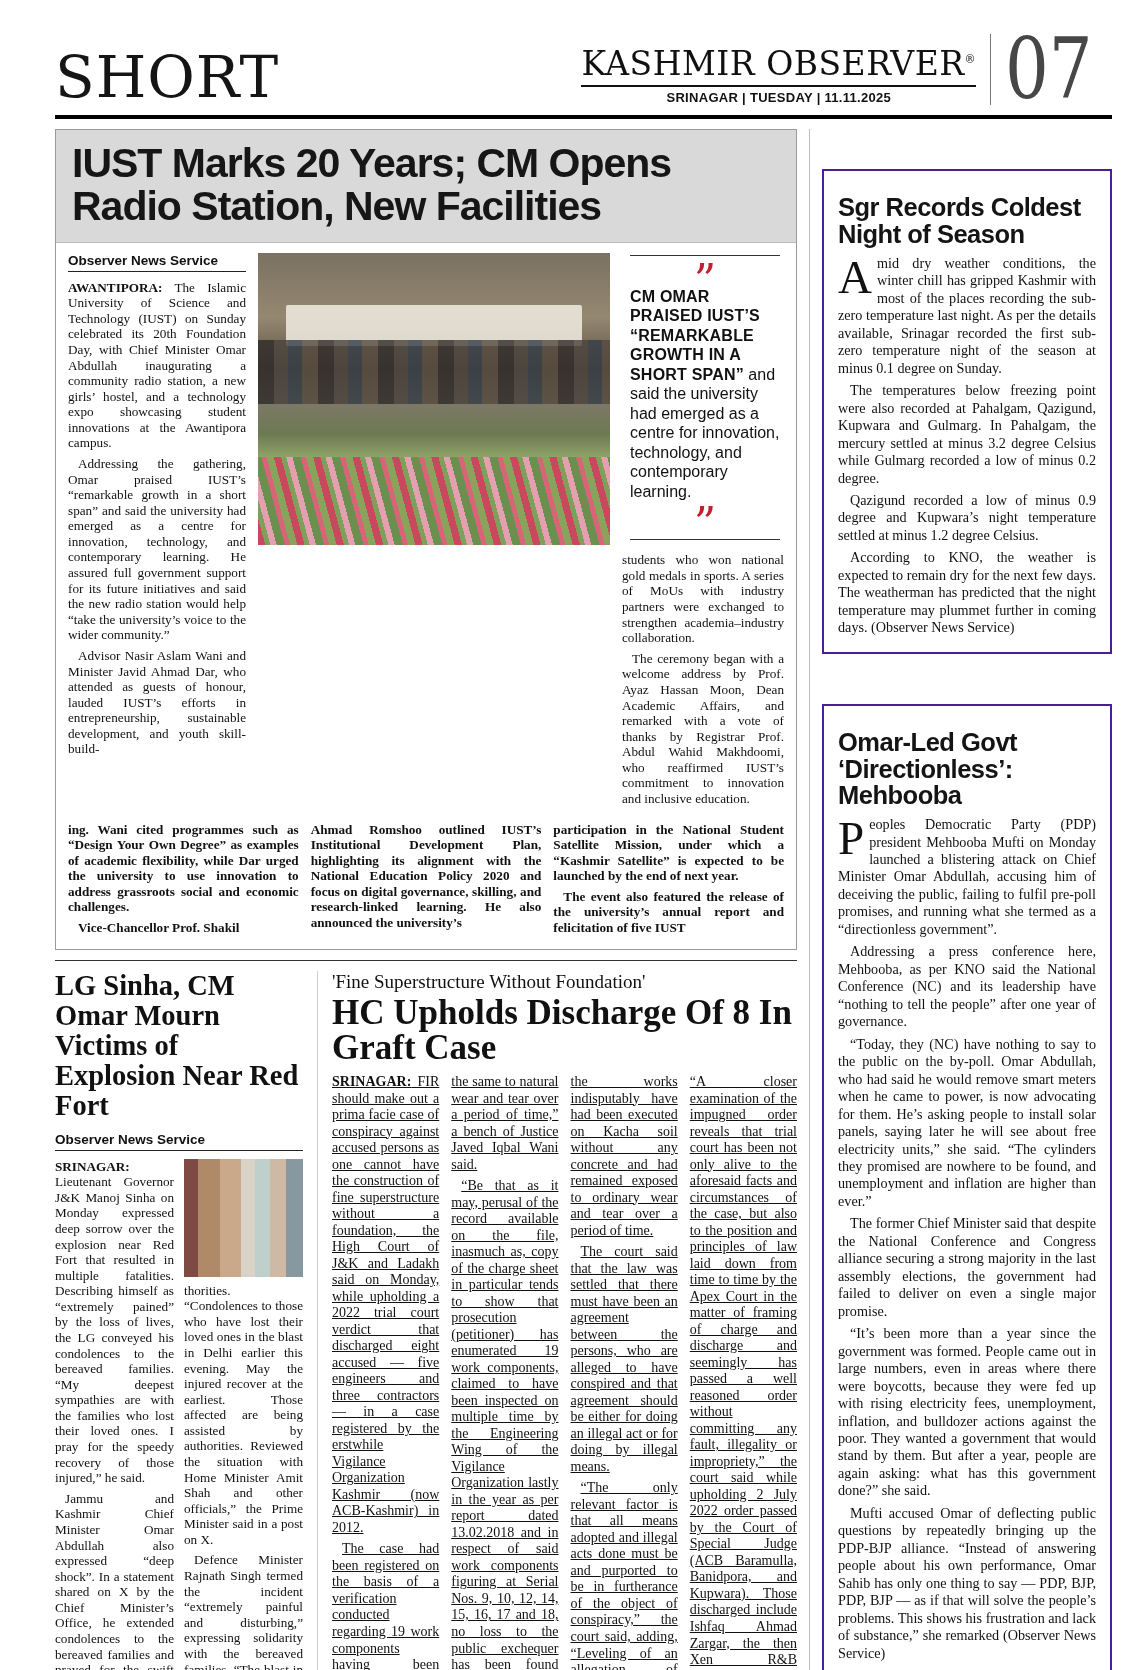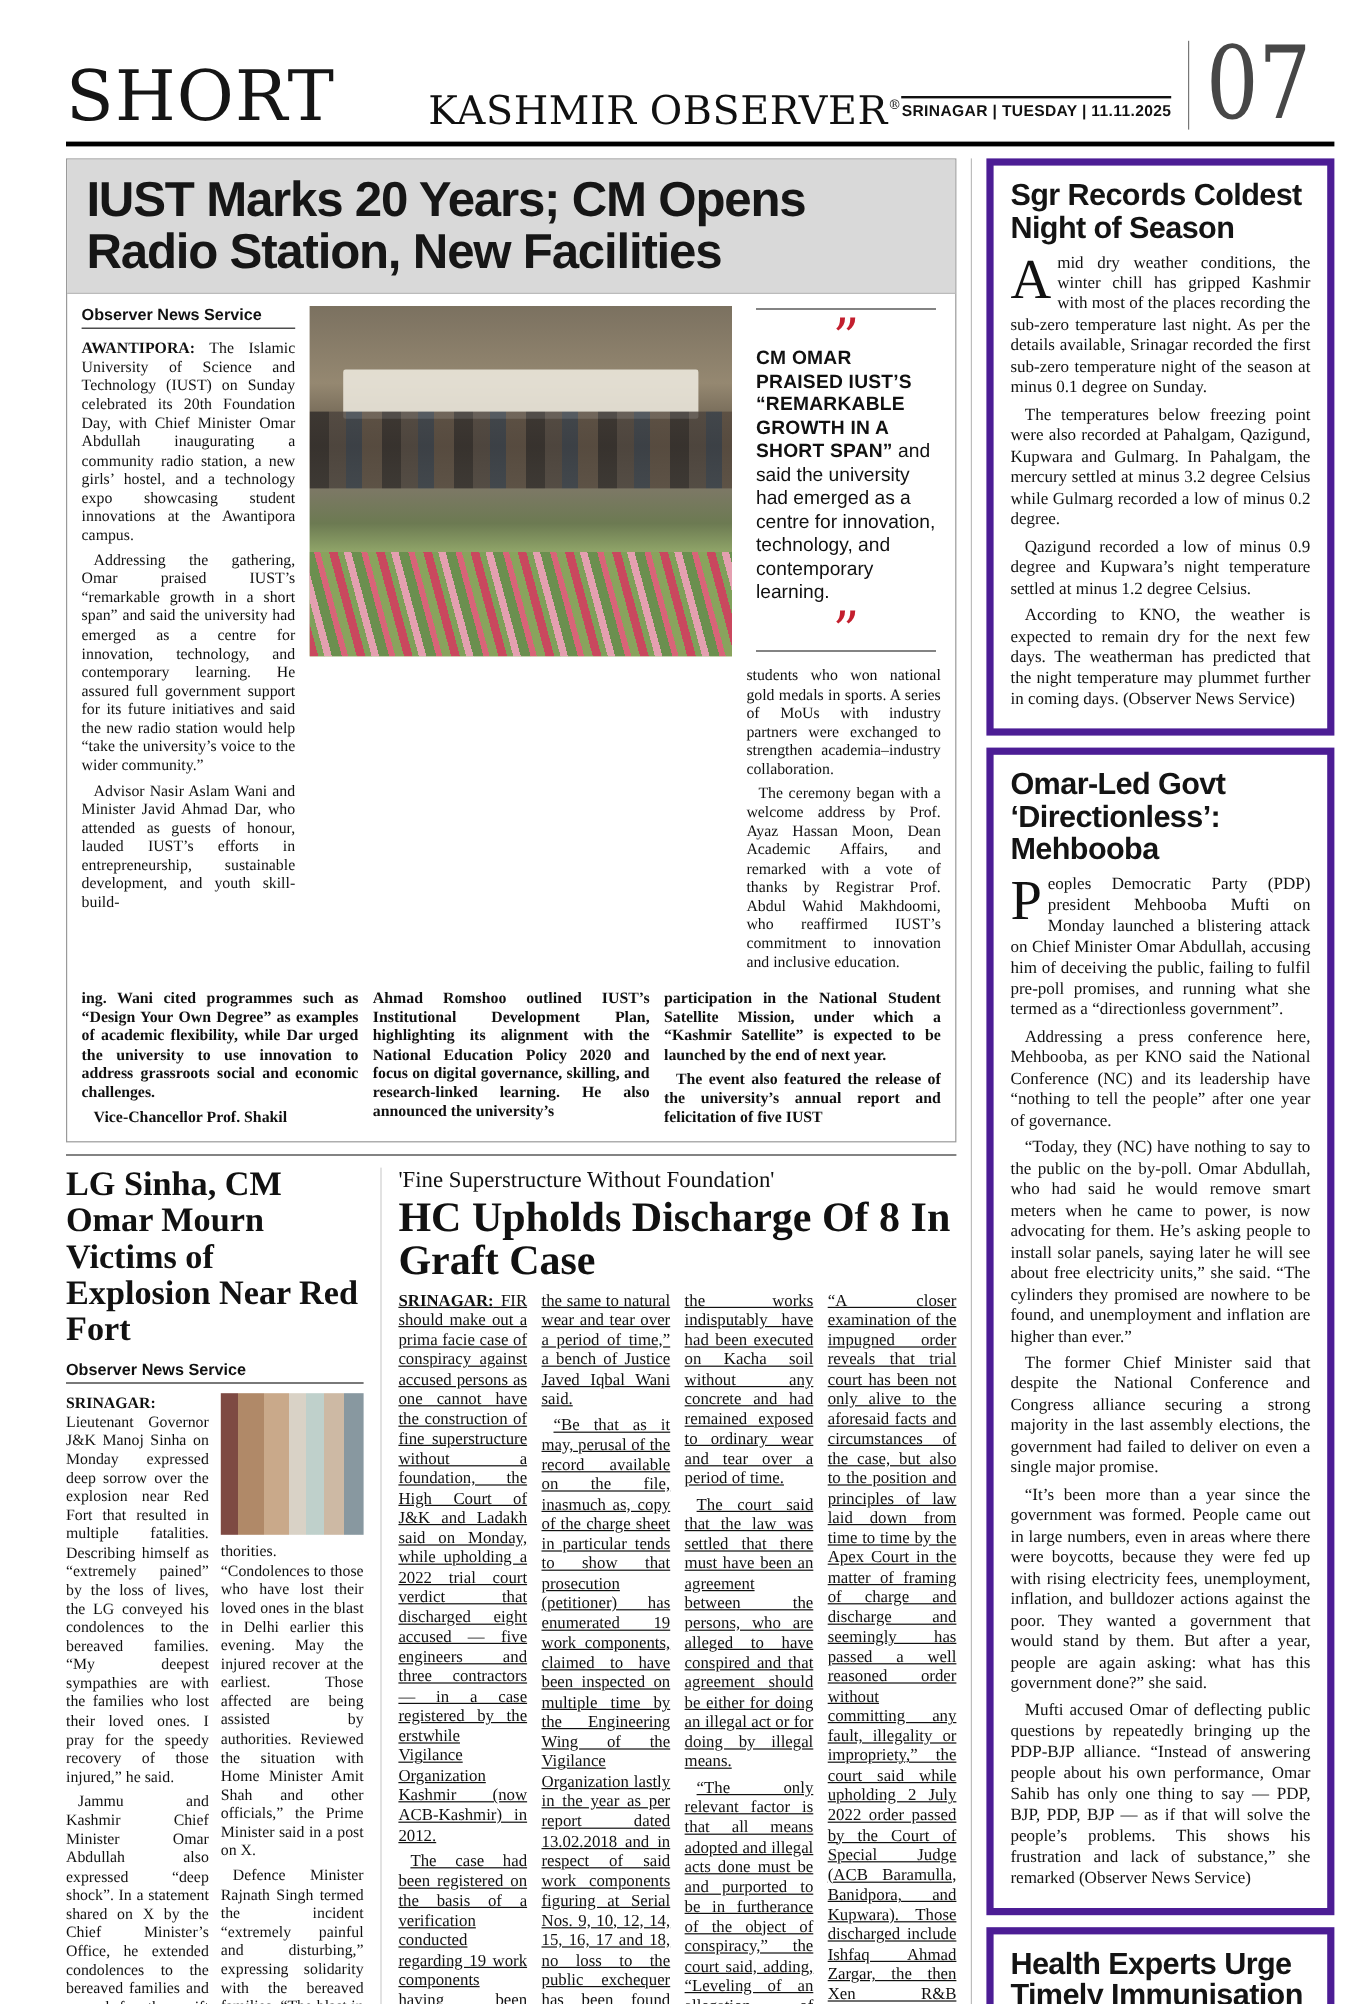--- a/index.html
+++ b/index.html
@@ -6,21 +6,21 @@
   html,body { background:#ffffff; }
   body {
     width:1140px; min-height:1670px; margin:0 auto;
     font-family:"Liberation Serif", serif; color:#111;
     padding:34px 28px 18px 55px; position:relative;
   }
   
   .masthead { display:flex; align-items:flex-end; justify-content:space-between; padding-bottom:8px; }
   .section-title { font-family:"DejaVu Serif", serif; font-size:58px; line-height:.95; letter-spacing:1px; color:#151515; }
   .mast-right { display:flex; align-items:stretch; gap:14px; }
-  .brand-block { text-align:center; display:flex; flex-direction:row; justify-content:flex-end;margin-top:41px; }
+  .brand-block { text-align:center; display:flex; flex-direction:column; justify-content:flex-end; }
   .brand { font-family:"DejaVu Serif", serif; font-size:33px; letter-spacing:.5px; color:#101010; line-height:1; white-space:nowrap; }
   .brand sup { font-size:11px; }
   .dateline { font-family:"Liberation Sans", sans-serif; font-weight:bold; font-size:13px; letter-spacing:.3px;
     border-top:2.5px solid #111; margin-top:5px; padding-top:3px; white-space:nowrap; }
   .mast-divider { width:1px; background:#777; }
   .page-no { font-family:"DejaVu Serif", serif; font-size:84px; line-height:.85; color:#474747; transform:scaleX(.82); transform-origin:left bottom; }
   .top-rule { border-top:4px solid #000; margin:2px 0 10px 0; }
 
   
   .page-grid { display:flex; gap:12px; }
@@ -68,21 +68,21 @@
   .lg-headline { font-family:"Liberation Serif", serif; font-weight:bold; font-size:28.5px; line-height:1.06; margin-bottom:10px; }
   .lg-cols { display:flex; gap:10px; }
   .lg-photo { width:100%; height:118px; margin-bottom:6px;
     background:linear-gradient(90deg,#7e4a43 0 12%,#b08968 12% 30%,#c9a98a 30% 48%,#d9d2c6 48% 60%,#bfd0cb 60% 72%,#cdb9a4 72% 86%,#8898a0 86% 100%); }
   .hc-art { flex:1; border-left:1px solid #cfcfcf; padding-left:14px; }
   .kicker { font-family:"Liberation Serif", serif; font-size:19px; margin-bottom:2px; }
   .hc-headline { font-family:"Liberation Serif", serif; font-weight:bold; font-size:35px; line-height:1.02; margin-bottom:8px; }
   .hc-cols p { font-size:14px;text-decoration:underline; }
 
   
-  .side-box { border:6px solid #4c1d95; padding:12px 14px 10px 14px; background:#fff; }
+  .side-box { border:2px solid #4c1d95; padding:23px 14px 10px 14px; background:#fff;margin-top:40px; }
   .side-title { font-family:"Liberation Sans", sans-serif; font-weight:bold; font-size:25.5px; line-height:1.05; letter-spacing:-.5px; margin-bottom:7px; color:#141414; }
   .side-box p { font-size:14.2px; line-height:1.23; text-indent:12px; }
   .side-box p:first-child { text-indent:0; }
   p.dropcap::first-letter { float:left; font-family:"Liberation Serif", serif; font-size:47px; line-height:.82; padding:3px 5px 0 0; }
   .v-sep { width:1px; background:#bdbdbd; flex:none; }
 </style>
 </head>
 <body>
 
 <div class="masthead">

